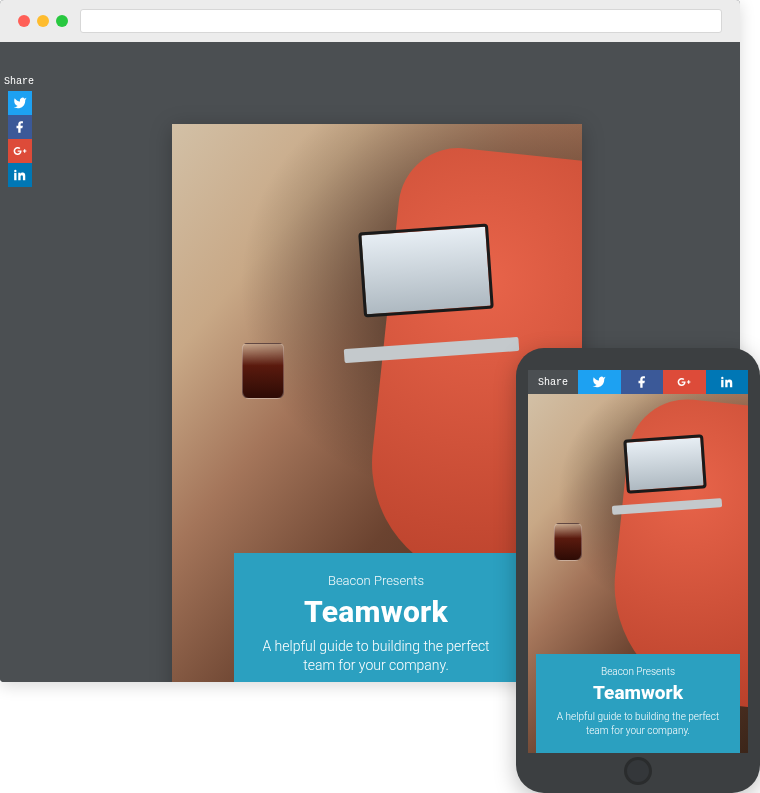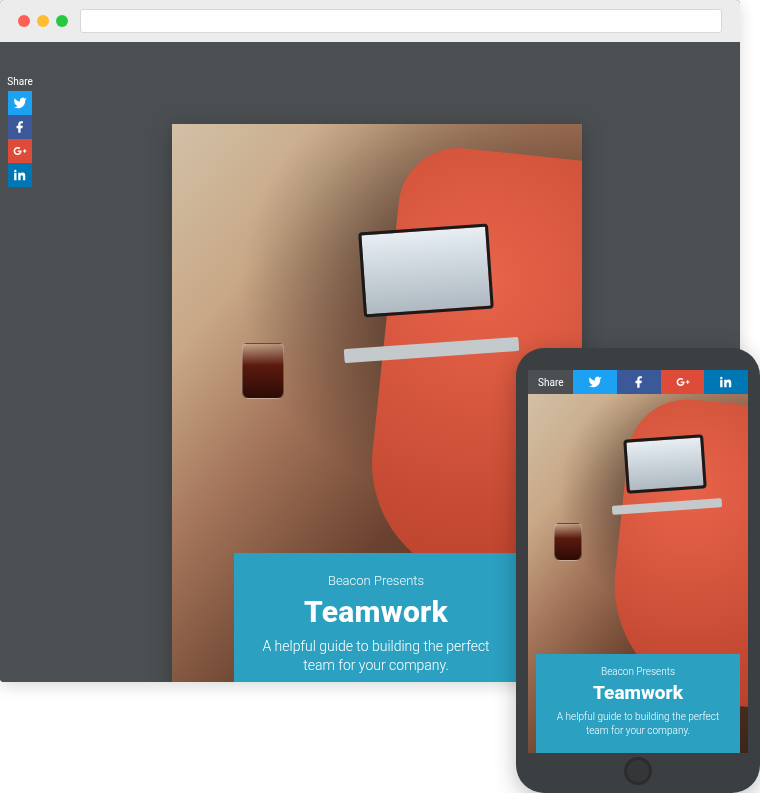--- a/index.html
+++ b/index.html
@@ -57,22 +57,22 @@
   
   .share-vert {
     width: 32px;
     position: absolute;
     left: 4px;
     top: 32px;
   }
   .share-label {
     color: #fff;
     font-size: 10px;
-    text-align: center;
     padding: 2px 0 4px;
+    font-family: Liberation Mono, monospace;
   }
   .share-btn {
     width: 24px;
     height: 24px;
     display: flex;
     align-items: center;
     justify-content: center;
     color: #fff;
     cursor: pointer;
     margin: 0 auto;

